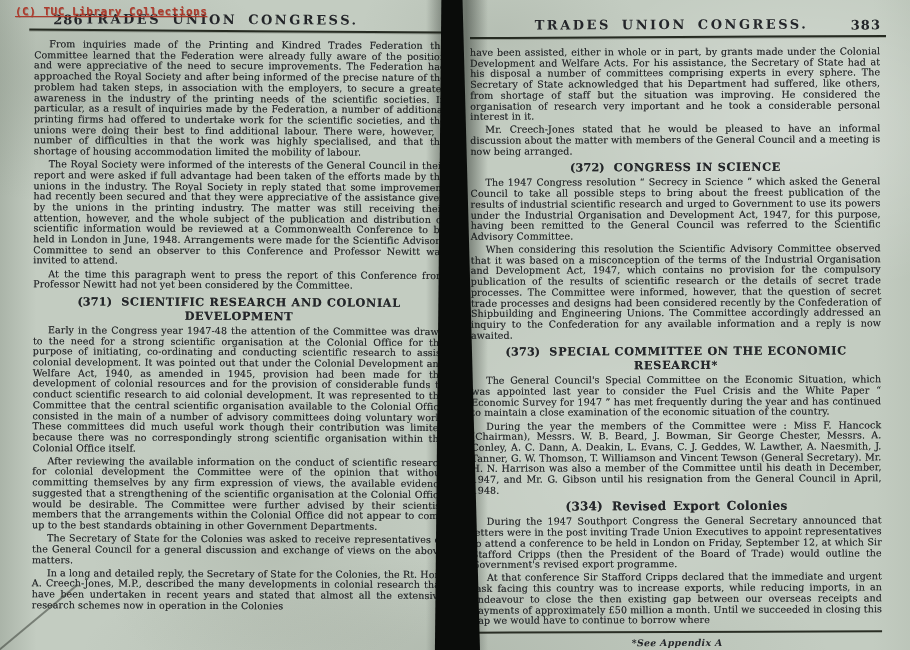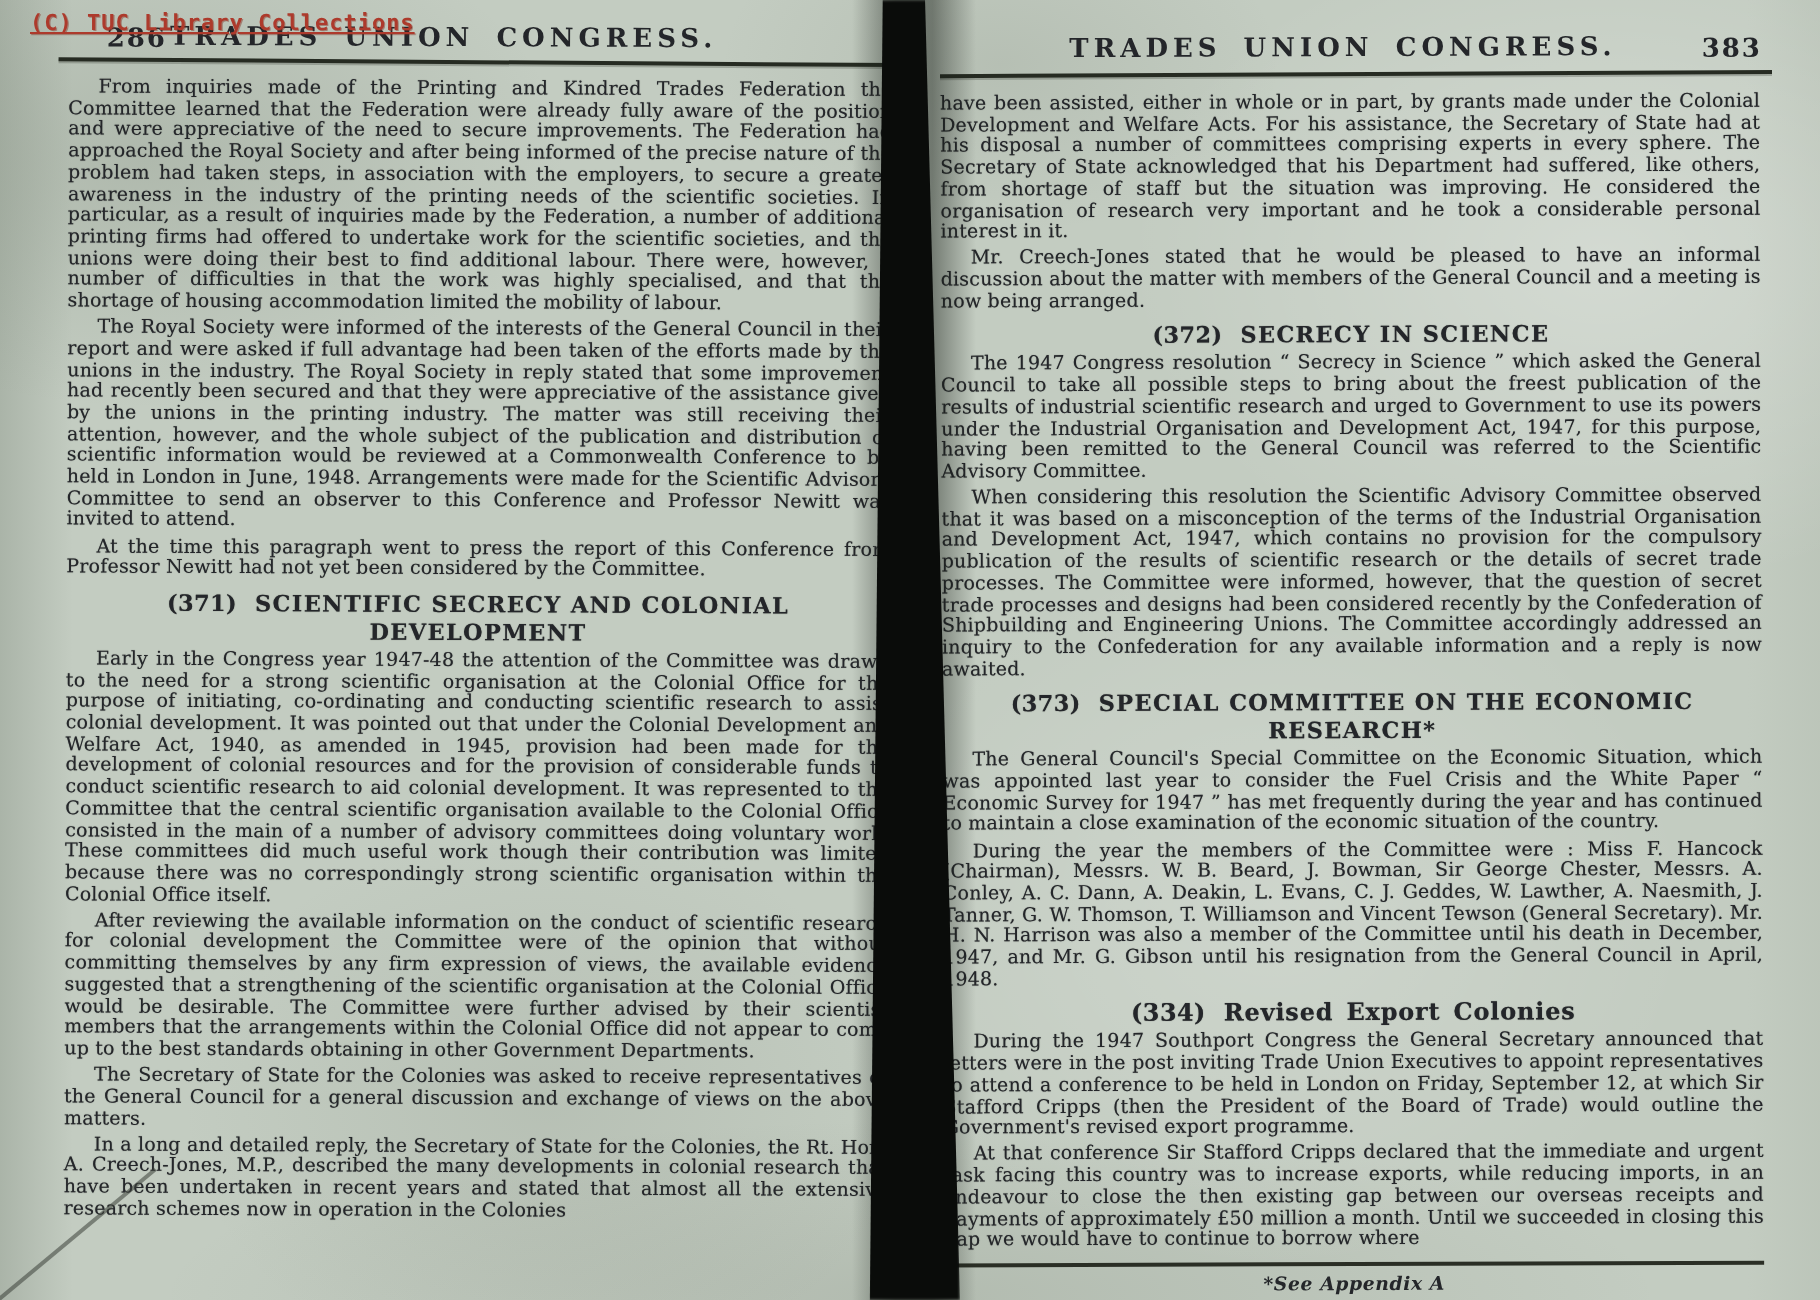--- a/index.html
+++ b/index.html
@@ -80,38 +80,38 @@
 
   <div class="page page-left">
     <div class="pageno pageno-left">286</div>
     <div class="runtitle runtitle-left">TRADES UNION CONGRESS.</div>
     <div class="rule rule-left"></div>
 
     <div class="body-text body-left">
       <p class="para">From inquiries made of the Printing and Kindred Trades Federation the Committee learned that the Federation were already fully aware of the position and were appreciative of the need to secure improvements. The Federation had approached the Royal Society and after being informed of the precise nature of the problem had taken steps, in association with the employers, to secure a greater awareness in the industry of the printing needs of the scientific societies. In particular, as a result of inquiries made by the Federation, a number of additional printing firms had offered to undertake work for the scientific societies, and the unions were doing their best to find additional labour. There were, however, a number of difficulties in that the work was highly specialised, and that the shortage of housing accommodation limited the mobility of labour.</p>
       <p class="para">The Royal Society were informed of the interests of the General Council in their report and were asked if full advantage had been taken of the efforts made by the unions in the industry. The Royal Society in reply stated that some improvement had recently been secured and that they were appreciative of the assistance given by the unions in the printing industry. The matter was still receiving their attention, however, and the whole subject of the publication and distribution of scientific information would be reviewed at a Commonwealth Conference to be held in London in June, 1948. Arrangements were made for the Scientific Advisory Committee to send an observer to this Conference and Professor Newitt was invited to attend.</p>
       <p class="para">At the time this paragraph went to press the report of this Conference from Professor Newitt had not yet been considered by the Committee.</p>
-      <div class="heading"><span class="num">(371)</span><span>SCIENTIFIC SECRECY AND COLONIAL DEVELOPMENT</span></div>
+      <div class="heading"><span class="num">(371)</span><span>SCIENTIFIC RESEARCH AND COLONIAL DEVELOPMENT</span></div>
       <p class="para">Early in the Congress year 1947-48 the attention of the Committee was drawn to the need for a strong scientific organisation at the Colonial Office for the purpose of initiating, co-ordinating and conducting scientific research to assist colonial development. It was pointed out that under the Colonial Development and Welfare Act, 1940, as amended in 1945, provision had been made for the development of colonial resources and for the provision of considerable funds to conduct scientific research to aid colonial development. It was represented to the Committee that the central scientific organisation available to the Colonial Office consisted in the main of a number of advisory committees doing voluntary work. These committees did much useful work though their contribution was limited because there was no correspondingly strong scientific organisation within the Colonial Office itself.</p>
       <p class="para">After reviewing the available information on the conduct of scientific research for colonial development the Committee were of the opinion that without committing themselves by any firm expression of views, the available evidence suggested that a strengthening of the scientific organisation at the Colonial Office would be desirable. The Committee were further advised by their scientist members that the arrangements within the Colonial Office did not appear to come up to the best standards obtaining in other Government Departments.</p>
       <p class="para">The Secretary of State for the Colonies was asked to receive representatives of the General Council for a general discussion and exchange of views on the above matters.</p>
       <p class="para">In a long and detailed reply, the Secretary of State for the Colonies, the Rt. Hon. A. Creech-Jones, M.P., described the many developments in colonial research that have been undertaken in recent years and stated that almost all the extensive research schemes now in operation in the Colonies</p>
     </div>
     <div class="crease"></div>
   </div>
 
   <div class="page page-right">
     <div class="pageno pageno-right">383</div>
     <div class="runtitle runtitle-right">TRADES UNION CONGRESS.</div>
     <div class="rule rule-right"></div>
 
     <div class="body-text body-right">
       <p class="para noindent">have been assisted, either in whole or in part, by grants made under the Colonial Development and Welfare Acts. For his assistance, the Secretary of State had at his disposal a number of committees comprising experts in every sphere. The Secretary of State acknowledged that his Department had suffered, like others, from shortage of staff but the situation was improving. He considered the organisation of research very important and he took a considerable personal interest in it.</p>
       <p class="para">Mr. Creech-Jones stated that he would be pleased to have an informal discussion about the matter with members of the General Council and a meeting is now being arranged.</p>
-      <div class="heading"><span class="num">(372)</span><span>SECRECY IN SCIENCE</span></div>
+      <div class="heading"><span class="num">(372)</span><span>CONGRESS IN SCIENCE</span></div>
       <p class="para">The 1947 Congress resolution “ Secrecy in Science ” which asked the General Council to take all possible steps to bring about the freest publication of the results of industrial scientific research and urged to Government to use its powers under the Industrial Organisation and Development Act, 1947, for this purpose, having been remitted to the General Council was referred to the Scientific Advisory Committee.</p>
       <p class="para">When considering this resolution the Scientific Advisory Committee observed that it was based on a misconception of the terms of the Industrial Organisation and Development Act, 1947, which contains no provision for the compulsory publication of the results of scientific research or the details of secret trade processes. The Committee were informed, however, that the question of secret trade processes and designs had been considered recently by the Confederation of Shipbuilding and Engineering Unions. The Committee accordingly addressed an inquiry to the Confederation for any available information and a reply is now awaited.</p>
       <div class="heading"><span class="num">(373)</span><span>SPECIAL COMMITTEE ON THE ECONOMIC RESEARCH*</span></div>
       <p class="para">The General Council's Special Committee on the Economic Situation, which was appointed last year to consider the Fuel Crisis and the White Paper “ Economic Survey for 1947 ” has met frequently during the year and has continued to maintain a close examination of the economic situation of the country.</p>
       <p class="para">During the year the members of the Committee were : Miss F. Hancock (Chairman), Messrs. W. B. Beard, J. Bowman, Sir George Chester, Messrs. A. Conley, A. C. Dann, A. Deakin, L. Evans, C. J. Geddes, W. Lawther, A. Naesmith, J. Tanner, G. W. Thomson, T. Williamson and Vincent Tewson (General Secretary). Mr. H. N. Harrison was also a member of the Committee until his death in December, 1947, and Mr. G. Gibson until his resignation from the General Council in April, 1948.</p>
       <div class="heading heading-lc"><span class="num">(334)</span><span>Revised Export Colonies</span></div>
       <p class="para">During the 1947 Southport Congress the General Secretary announced that letters were in the post inviting Trade Union Executives to appoint representatives to attend a conference to be held in London on Friday, September 12, at which Sir Stafford Cripps (then the President of the Board of Trade) would outline the Government's revised export programme.</p>
       <p class="para">At that conference Sir Stafford Cripps declared that the immediate and urgent task facing this country was to increase exports, while reducing imports, in an endeavour to close the then existing gap between our overseas receipts and payments of approximately £50 million a month. Until we succeeded in closing this gap we would have to continue to borrow where</p>
       <div class="foot-rule"></div>
       <div class="footnote">*See Appendix A</div>

